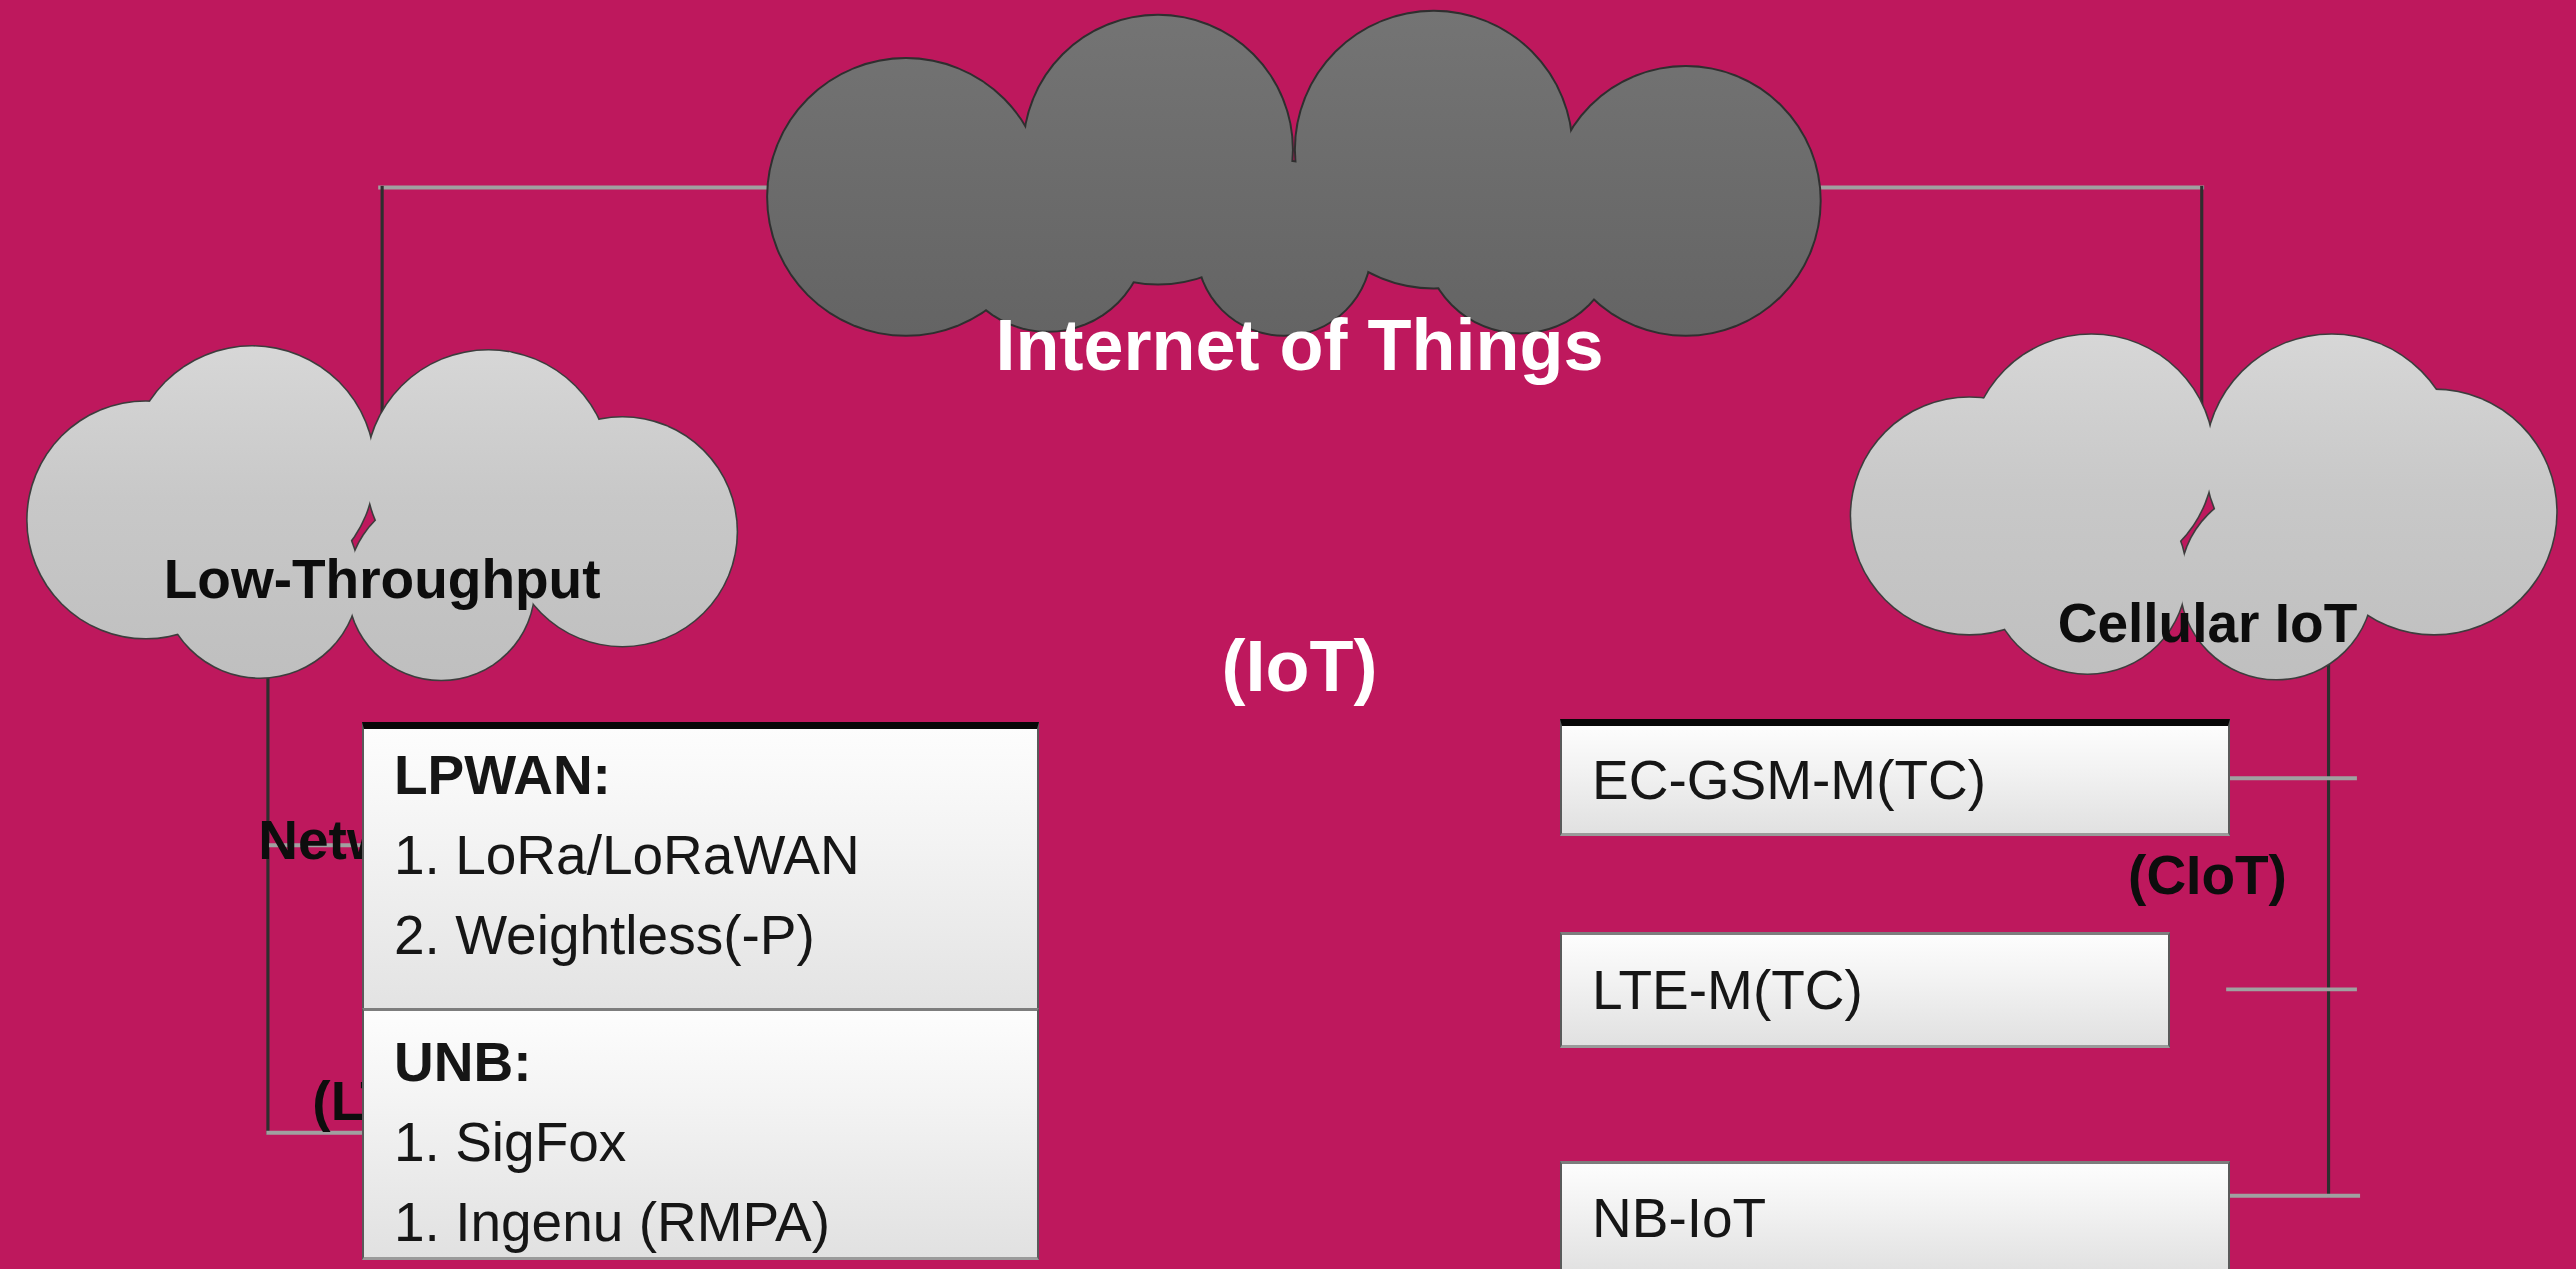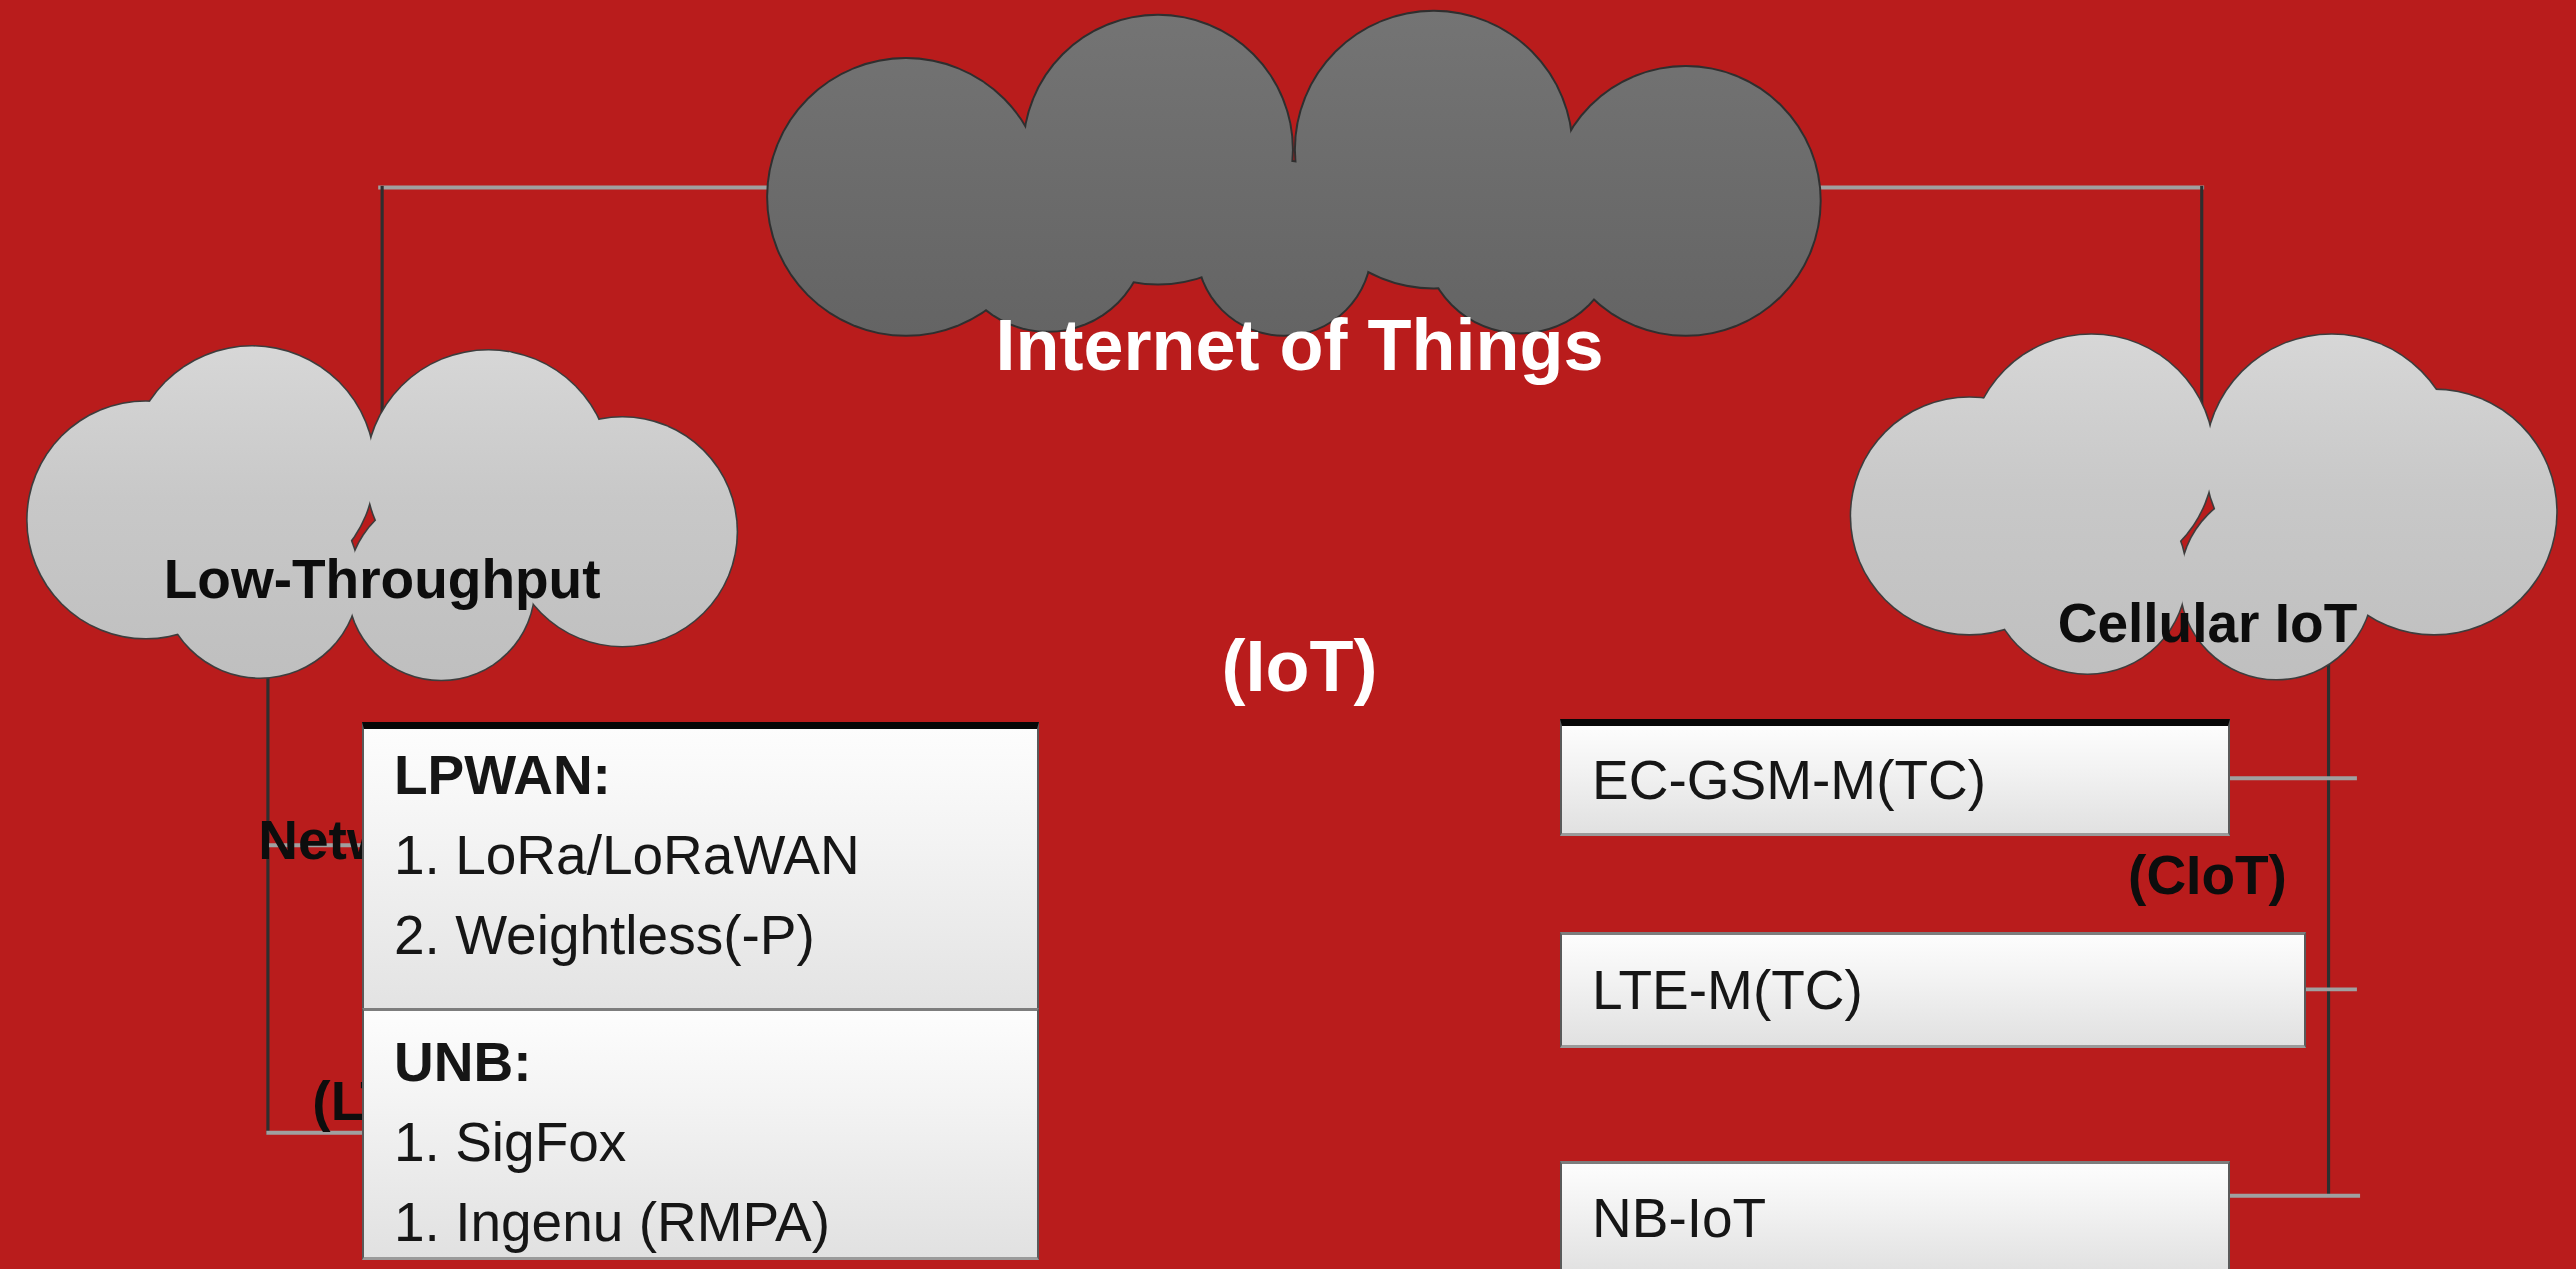--- a/index.html
+++ b/index.html
@@ -1,19 +1,19 @@
 <!DOCTYPE html>
 <html style="font-size:12.6px"><head>
 <meta charset="utf-8">
 <style>
   html,body{margin:0;padding:0;background:#ffffff;}
   .stage{
     position:relative;
     width:2576px;height:1269px;
-    background:#b91c1c;
+    background:#be185d;
     font-family:"Liberation Sans", sans-serif;
     overflow:hidden;
   }
   .stage svg.gfx{position:absolute;left:0;top:0;}
 
   
   .cloud-label{
     position:absolute;
     text-align:center;
     font-weight:bold;
@@ -157,21 +157,21 @@
   <div id="box-unb" class="nbox top-gray list-box" style="left:362px;top:1008px;width:677px;height:252px;">
     <div class="row hdr">UNB:</div>
     <div class="row">1. SigFox</div>
     <div class="row">1. Ingenu (RMPA)</div>
   </div>
 
   <div class="nbox top-black single-box" style="left:1560px;top:719px;width:670px;height:117px;">
     <span>EC-GSM-M(TC)</span>
   </div>
 
-  <div class="nbox top-gray single-box" style="left:1560px;top:932px;width:746px;height:116px;">
+  <div class="nbox top-gray single-box" style="left:1560px;top:932px;width:610px;height:116px;">
     <span>LTE-M(TC)</span>
   </div>
 
   <div class="nbox top-gray single-box" style="left:1560px;top:1137px;width:670px;height:114px;margin-top:24px;">
     <span>NB-IoT</span>
   </div>
 
 </div>
 
 

